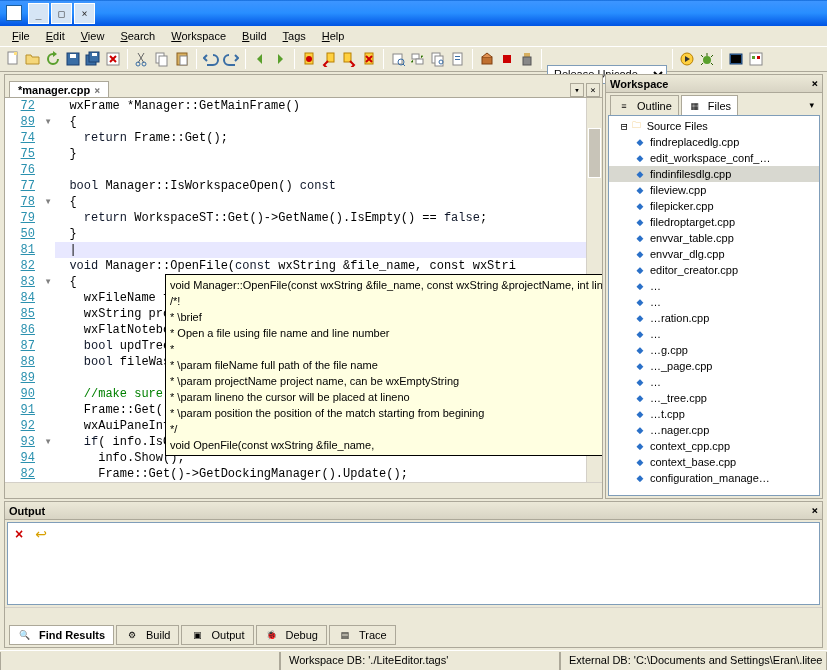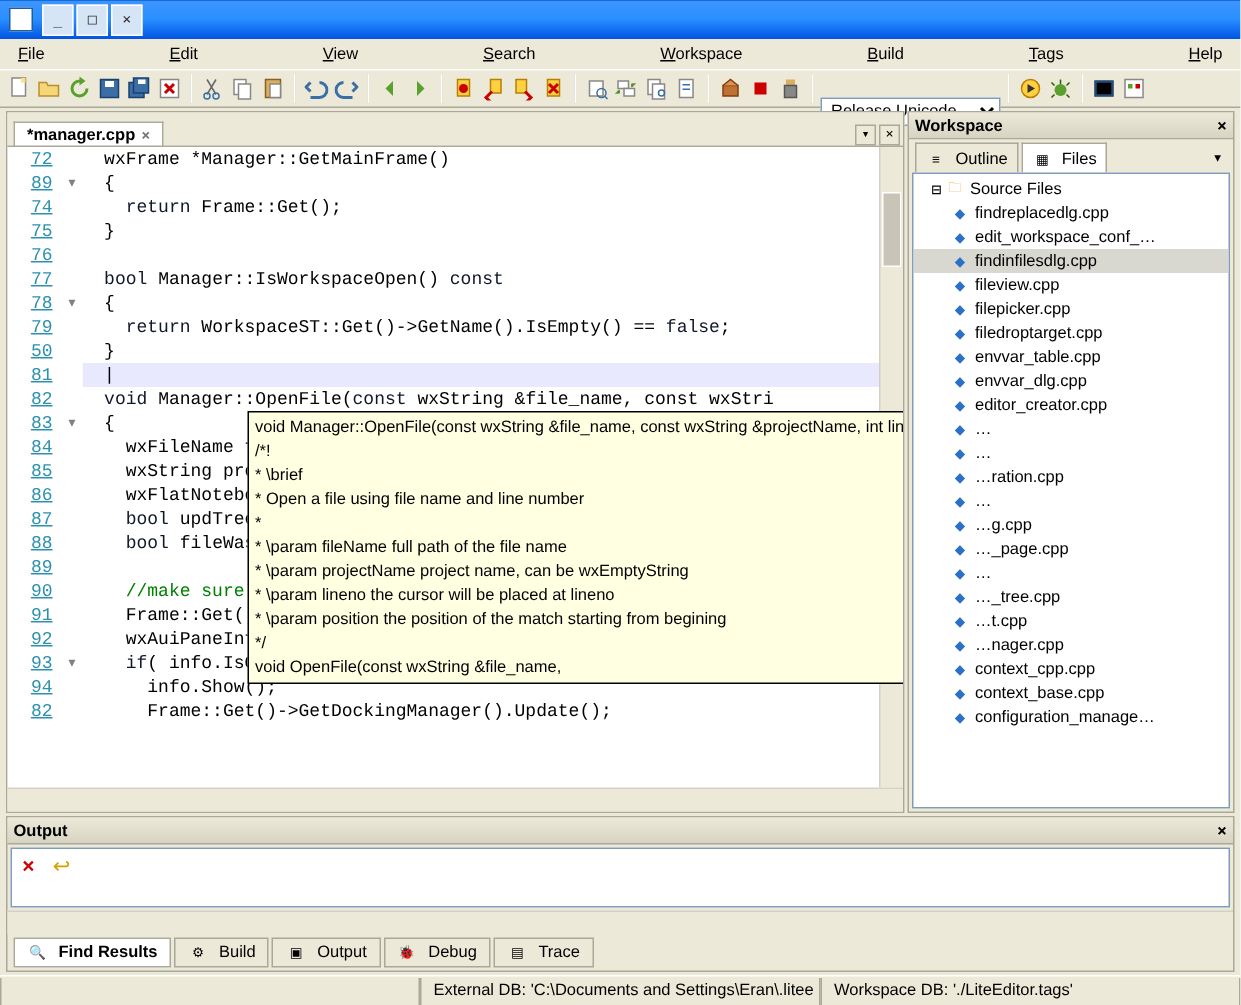--- a/index.html
+++ b/index.html
@@ -1,21 +1,21 @@
 <!DOCTYPE html>
 <html><head>
 <meta charset="utf-8">
 <style>
 * { box-sizing: border-box; margin: 0; padding: 0; }
 body { font-family: Tahoma, "Segoe UI", sans-serif; font-size: 11px; width: 827px; height: 670px; background: #ece9d8; overflow: hidden; display: flex; flex-direction: column; }
 .titlebar { background: linear-gradient(to bottom, #0058c8 0%, #3d95ff 4%, #288eff 50%, #0054e3 100%); height: 26px; display: flex; align-items: center; padding: 0 2px; color: #fff; }
 .titlebar .app-icon { width: 16px; height: 16px; background: #fff; margin: 0 4px; border: 1px solid #1c5fa0; }
 .titlebar .title { flex: 1; font-weight: bold; font-size: 12px; }
 .winbtn { width: 21px; height: 21px; background: #d6e5f5; border: 1px solid #fff; margin-left: 2px; display: flex; align-items: center; justify-content: center; font-family: monospace; font-size: 10px; color: #333; cursor: pointer; }
-.menubar { height: 20px; background: #ece9d8; display: flex; align-items: center; padding: 0 4px; justify-content: space-between; }
+.menubar { height: 20px; background: #ece9d8; display: flex; align-items: center; padding: 0 4px; }
 .menubar span { padding: 2px 8px; cursor: pointer; }
 .menubar span u { text-decoration: underline; }
 .toolbar { height: 26px; background: #ece9d8; border-top: 1px solid #fff; border-bottom: 1px solid #aca899; display: flex; align-items: center; padding: 0 4px; gap: 2px; }
 .tb-btn { width: 18px; height: 18px; display: flex; align-items: center; justify-content: center; cursor: pointer; }
 .tb-sep { width: 1px; height: 20px; background: #aca899; margin: 0 3px; border-right: 1px solid #fff; }
 .tb-select { height: 19px; font-size: 11px; background: #fff; border: 1px solid #7f9db9; padding: 0 2px; width: 120px; margin-top: 30px; }
 .main { flex: 1; display: flex; min-height: 0; }
 .editor-pane { flex: 1; display: flex; flex-direction: column; min-width: 0; background: #fff; border: 1px solid #aca899; margin: 2px 2px 2px 4px; }
 .tabstrip { height: 22px; background: #ece9d8; display: flex; align-items: end; position: relative; }
 .ed-tab { background: #fff; border: 1px solid #aca899; border-bottom: none; padding: 2px 8px; font-weight: bold; display: flex; align-items: center; gap: 4px; position: relative; top: 1px; margin-left: 4px; }
@@ -42,21 +42,21 @@
 .ws-tab { border: 1px solid #aca899; border-bottom: none; padding: 2px 6px; background: #ece9d8; display: flex; align-items: center; gap: 3px; cursor: pointer; }
 .ws-tab.active { background: #fff; }
 .ws-arrow { margin-left: auto; display: flex; align-items: center; font-size: 9px; padding: 0 4px; cursor: pointer; }
 .tree { flex: 1; background: #fff; border: 1px solid #7f9db9; margin: 0 2px 2px 2px; overflow: hidden; padding-top: 2px; }
 .tree-row { height: 16px; display: flex; align-items: center; padding-left: 24px; white-space: nowrap; }
 .tree-row.folder { padding-left: 12px; }
 .tree-row.sel { background: #d8d8d0; }
 .tree-ico { width: 14px; height: 14px; margin-right: 3px; display: inline-flex; align-items: center; justify-content: center; font-size: 9px; }
 .file-ico { color: #2a70c8; }
 .folder-ico { color: #e8b040; }
-.output-pane { height: 104px; background: #ece9d8; border: 1px solid #aca899; margin: 0 4px 2px 4px; display: flex; flex-direction: column; }
+.output-pane { height: 147px; background: #ece9d8; border: 1px solid #aca899; margin: 0 4px 2px 4px; display: flex; flex-direction: column; }
 .out-body { flex: 1; background: #fff; border: 1px solid #7f9db9; margin: 2px; position: relative; }
 .out-ctrls { position: absolute; top: 2px; left: 2px; display: flex; gap: 4px; }
 .out-ctrl { width: 18px; height: 18px; display: flex; align-items: center; justify-content: center; font-size: 14px; cursor: pointer; }
 .out-tabs { height: 24px; display: flex; align-items: center; padding: 0 4px; gap: 2px; }
 .out-tab { border: 1px solid #aca899; padding: 2px 8px; background: #ece9d8; display: flex; align-items: center; gap: 4px; cursor: pointer; }
 .out-tab.active { background: #fff; font-weight: bold; }
 .statusbar { height: 20px; background: #ece9d8; border-top: 1px solid #fff; display: flex; align-items: center; }
 .status-cell { border: 1px solid #aca899; border-top: none; border-bottom: none; padding: 2px 8px; height: 18px; white-space: nowrap; overflow: hidden; }
 svg { display: block; }
 </style>
@@ -411,15 +411,15 @@
       </div>
       <div class="out-tab">
         <span class="tree-ico">▤</span>
         <span>Trace</span>
       </div>
     </div>
 </div>
 
 <div class="statusbar">
   <div class="status-cell" style="width:280px"></div>
+  <div class="status-cell" style="width:280px">Workspace DB: './LiteEditor.tags'</div>
   <div class="status-cell" style="flex:1">External DB: 'C:\Documents and Settings\Eran\.litee</div>
-  <div class="status-cell" style="width:280px">Workspace DB: './LiteEditor.tags'</div>
 </div>
 
 </body></html>

